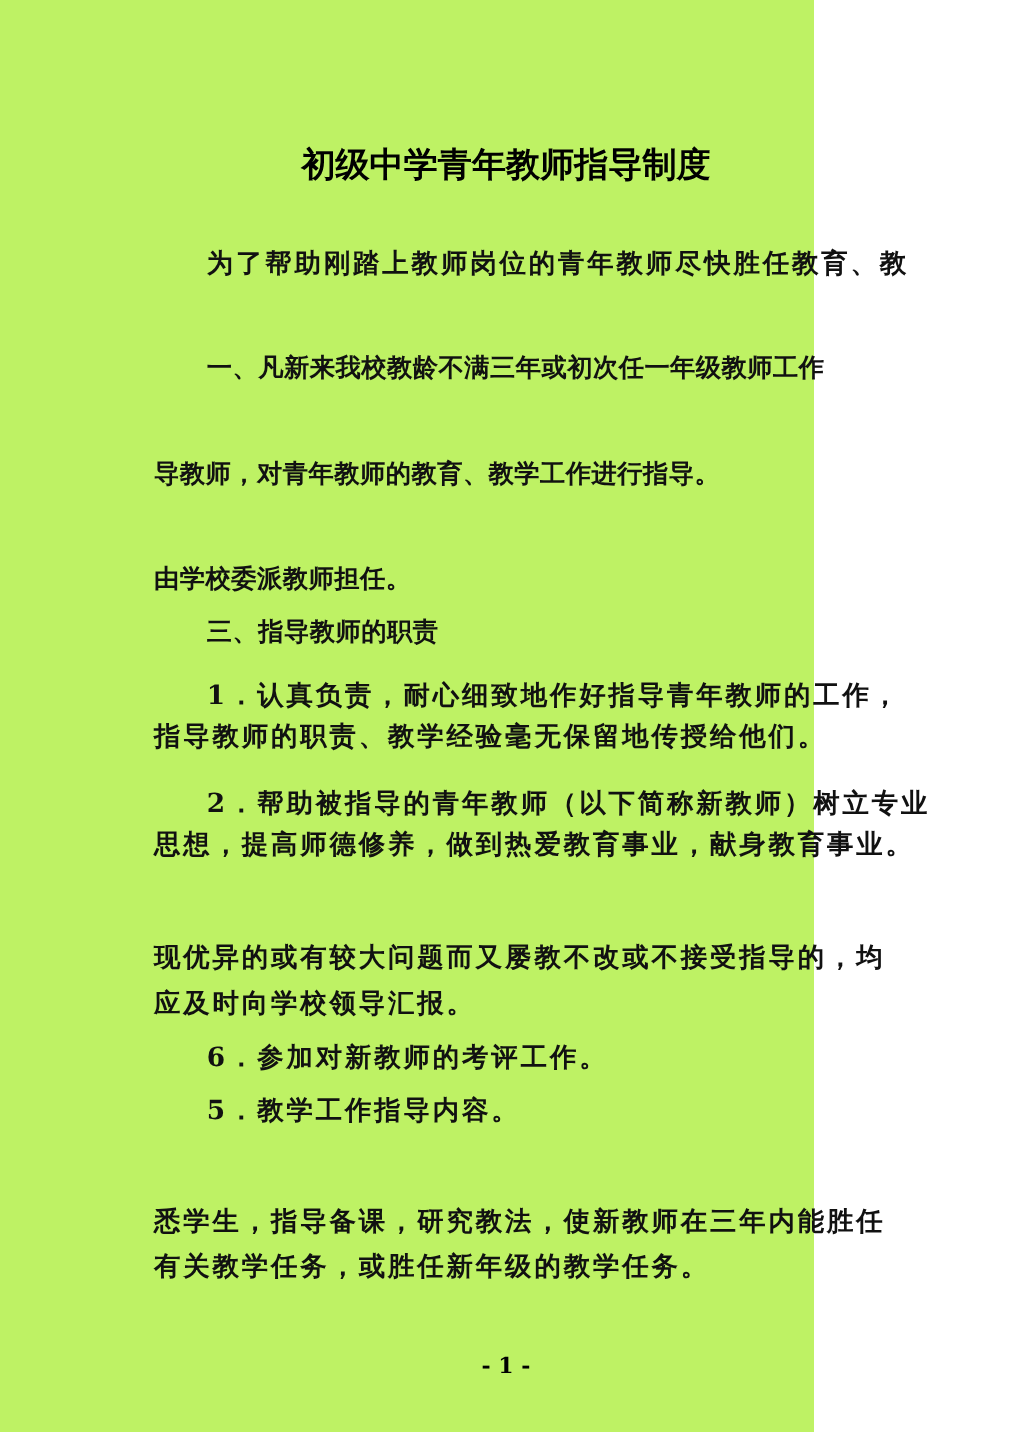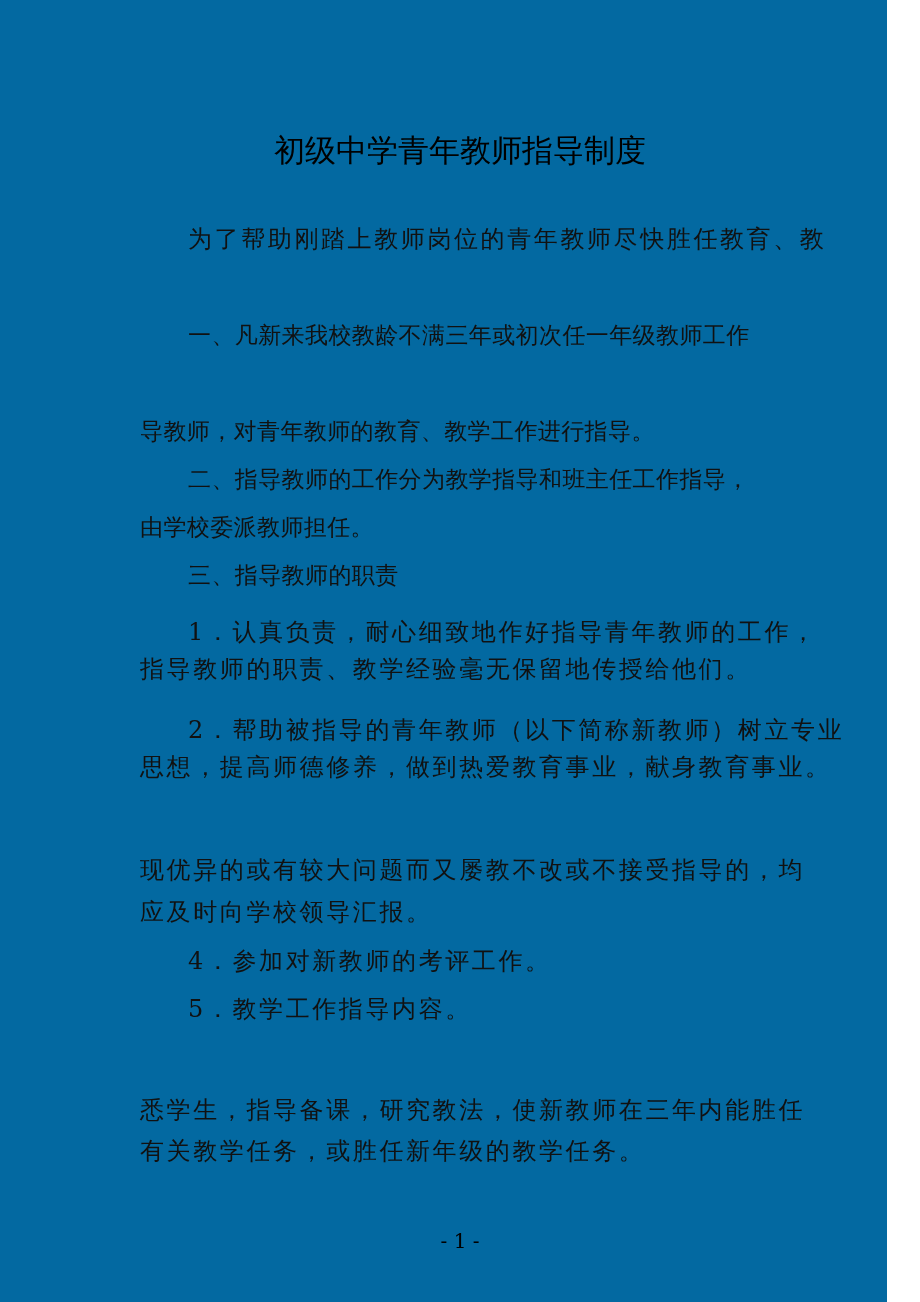--- a/index.html
+++ b/index.html
@@ -1,17 +1,17 @@
 <!DOCTYPE html>
 <html><head>
   <meta charset="utf-8">
   <style>
     html, body { margin: 0; padding: 0; background: #ffffff; }
     body { width: 920px; height: 1302px; position: relative; overflow: hidden; color: #000; }
-    .page { position: absolute; left: 0; top: 0; width: 887px; height: 1302px; background: #0369a1; }
+    .page { position: absolute; left: 0; top: 0; width: 740px; height: 1302px; background: #bef264; font-weight: bold; }
     .title {
       position: absolute; left: 0; top: 128px; width: 920px; text-align: center;
       font-family: "DejaVu Sans", sans-serif; font-size: 31px; line-height: 44px;
       letter-spacing: 0px; color: #000;
     }
     .line {
       position: absolute; left: 140px; width: 660px; white-space: nowrap;
       font-size: 24px; line-height: 30px; color: #111;
     }
     .serif { font-family: "DejaVu Serif", serif; letter-spacing: 2.6px; }
@@ -26,35 +26,34 @@
 <body>
 
 <div class="page">
   <div class="title">初级中学青年教师指导制度</div>
 
   <div class="line serif indent" style="top:224px">为了帮助刚踏上教师岗位的青年教师尽快胜任教育、教</div>
 
   <div class="line sans indent" style="top:320px">一、凡新来我校教龄不满三年或初次任一年级教师工作</div>
   <div class="line sans" style="top:416px">导教师，对青年教师的教育、教学工作进行指导。</div>
 
-  <div class="line sans indent" style="top:464px">二、指导教师的工作分为教学指导和班主任工作指导，</div>
   <div class="line sans" style="top:512px">由学校委派教师担任。</div>
 
   <div class="line sans indent" style="top:560px">三、指导教师的职责</div>
 
   <div class="line serif indent" style="top:617px">1．认真负责，耐心细致地作好指导青年教师的工作，</div>
   <div class="line serif" style="top:654px">指导教师的职责、教学经验毫无保留地传授给他们。</div>
 
   <div class="line serif indent" style="top:715px">2．帮助被指导的青年教师（以下简称新教师）树立专业</div>
   <div class="line serif" style="top:752px">思想，提高师德修养，做到热爱教育事业，献身教育事业。</div>
 
   <div class="line serif" style="top:855px">现优异的或有较大问题而又屡教不改或不接受指导的，均</div>
   <div class="line serif" style="top:897px">应及时向学校领导汇报。</div>
 
-  <div class="line serif indent" style="top:946px">4．参加对新教师的考评工作。</div>
+  <div class="line serif indent" style="top:946px">6．参加对新教师的考评工作。</div>
 
   <div class="line serif indent" style="top:994px">5．教学工作指导内容。</div>
 
   <div class="line serif" style="top:1095px">悉学生，指导备课，研究教法，使新教师在三年内能胜任</div>
   <div class="line serif" style="top:1136px">有关教学任务，或胜任新年级的教学任务。</div>
 
   <div class="pagenum">- 1 -</div>
 </div>
 
 </body></html>

